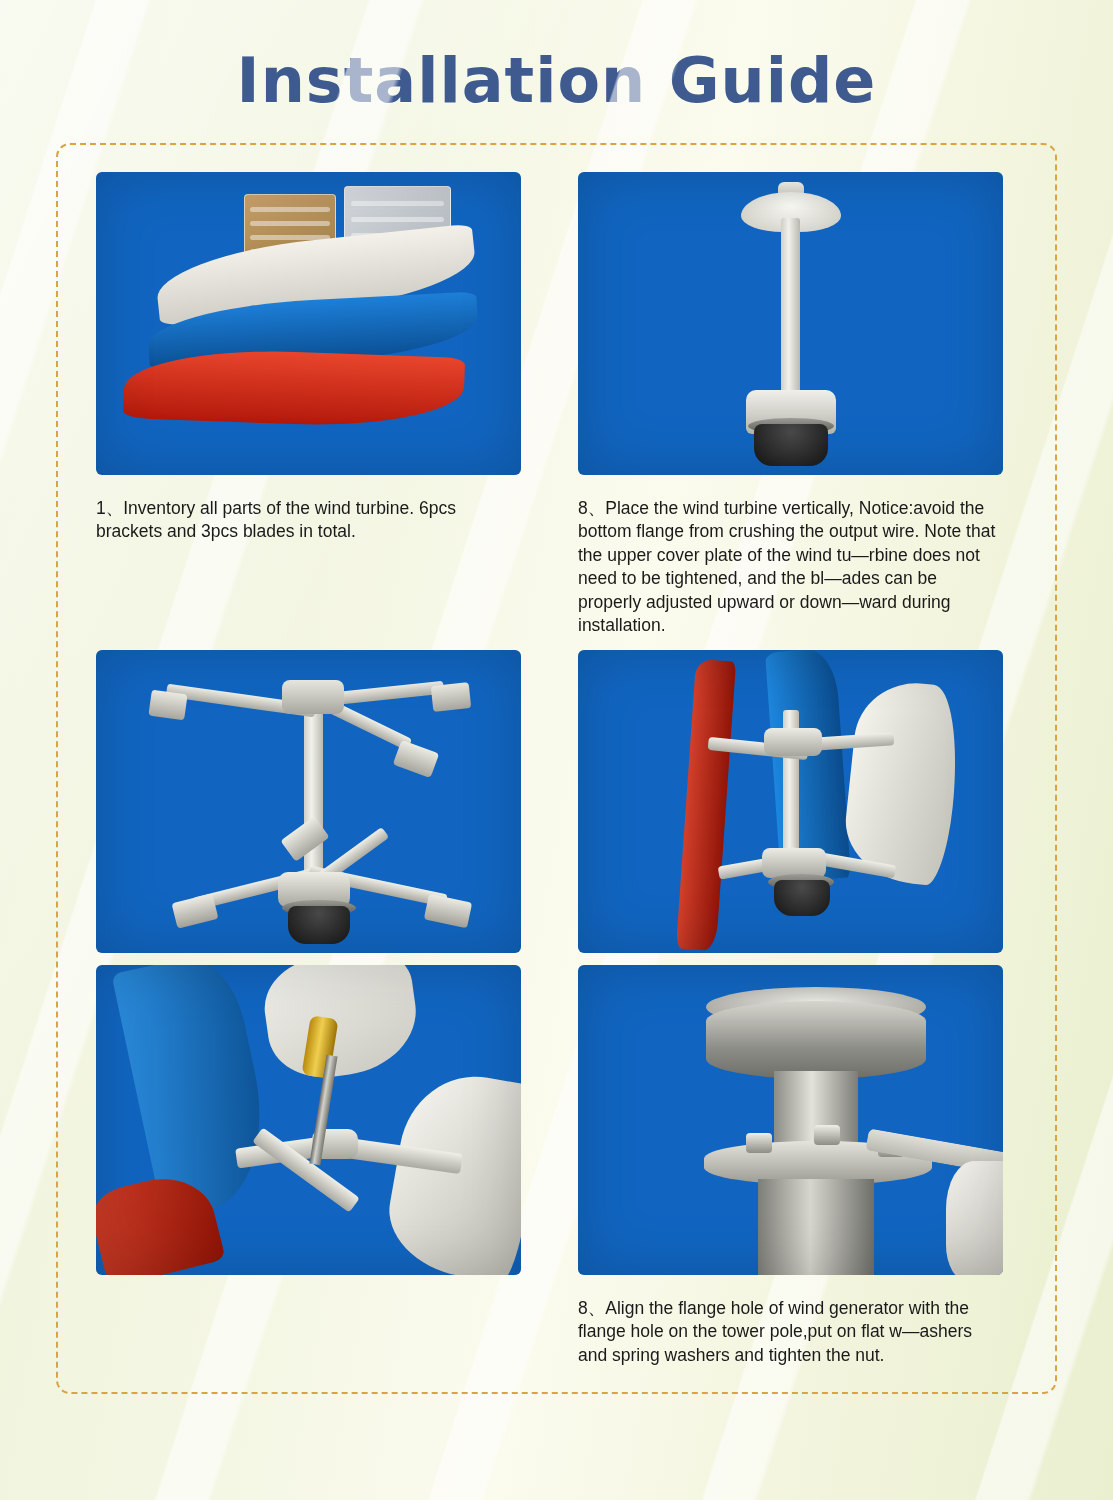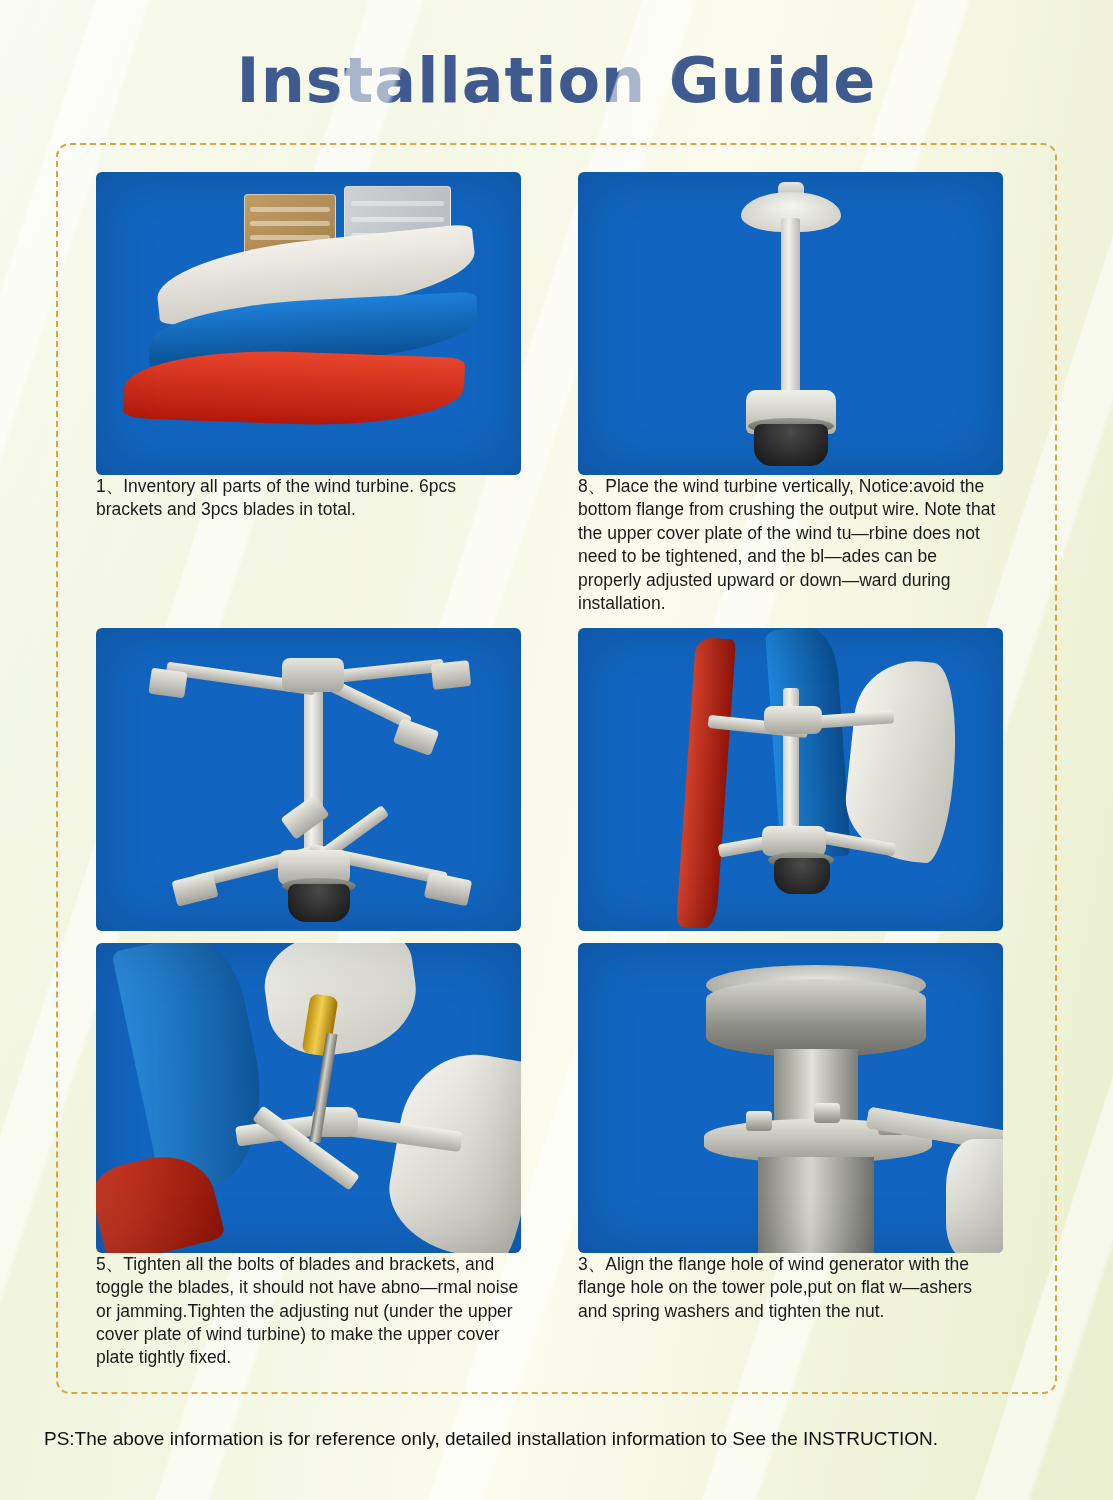--- a/index.html
+++ b/index.html
@@ -84,21 +84,21 @@
     position: relative;
     overflow: hidden;
   }
   .photo.tall {
     height: 310px;
   }
   .caption {
     font-size: 17.5px;
     line-height: 1.34;
     color: #1a1a1a;
-    margin-top: 0;
+    margin-top: 22px;
     width: 425px;
     font-family: "Liberation Sans", sans-serif;
   }
   .footer {
     position: absolute;
     left: 44px;
     top: 1428px;
     width: 1030px;
     font-size: 19px;
     color: #111;
@@ -405,36 +405,34 @@
         <div class="red-blade5"></div>
         <div class="arm" style="left:140px; top:176px; width:110px; height:20px; transform:rotate(-8deg);"></div>
         <div class="arm" style="left:236px; top:180px; width:130px; height:20px; transform:rotate(8deg);"></div>
         <div class="arm" style="left:150px; top:196px; width:120px; height:18px; transform:rotate(36deg);"></div>
         <div class="plate-sm" style="left:216px; top:164px; width:46px; height:30px; border-radius:10px;"></div>
         <div class="glove"></div>
         <div class="driver-handle"></div>
         <div class="driver"></div>
         <div class="vignette"></div>
       </div>
-      <div class="caption">5、Tighten all the bolts of blades and brackets, and toggle the blades, it should not have abno—rmal noise or jamming.Tighten the adjusting nut (under the upper cover plate of wind turbine) to make the upper cover plate tightly fixed.</div>
     </div>
 
     <div class="cell right">
       <div class="photo tall">
         <div class="gen-top"></div>
         <div class="gen-body"></div>
         <div class="stem"></div>
         <div class="flange"></div>
         <div class="nut" style="left:168px; top:168px;"></div>
         <div class="nut" style="left:236px; top:160px;"></div>
         <div class="nut" style="left:300px; top:172px;"></div>
         <div class="pole"></div>
         <div class="wrench"></div>
         <div class="glove6"></div>
         <div class="vignette"></div>
       </div>
-      <div class="caption">3、Align the flange hole of wind generator with the flange hole on the tower pole,put on flat w—ashers and spring washers and tighten the nut.</div>
+      <div class="caption">8、Align the flange hole of wind generator with the flange hole on the tower pole,put on flat w—ashers and spring washers and tighten the nut.</div>
     </div>
 
   </div>
 
-  <div class="footer">PS:The above information is for reference only, detailed installation information to See the INSTRUCTION.</div>
 </div>
 
 </body></html>

